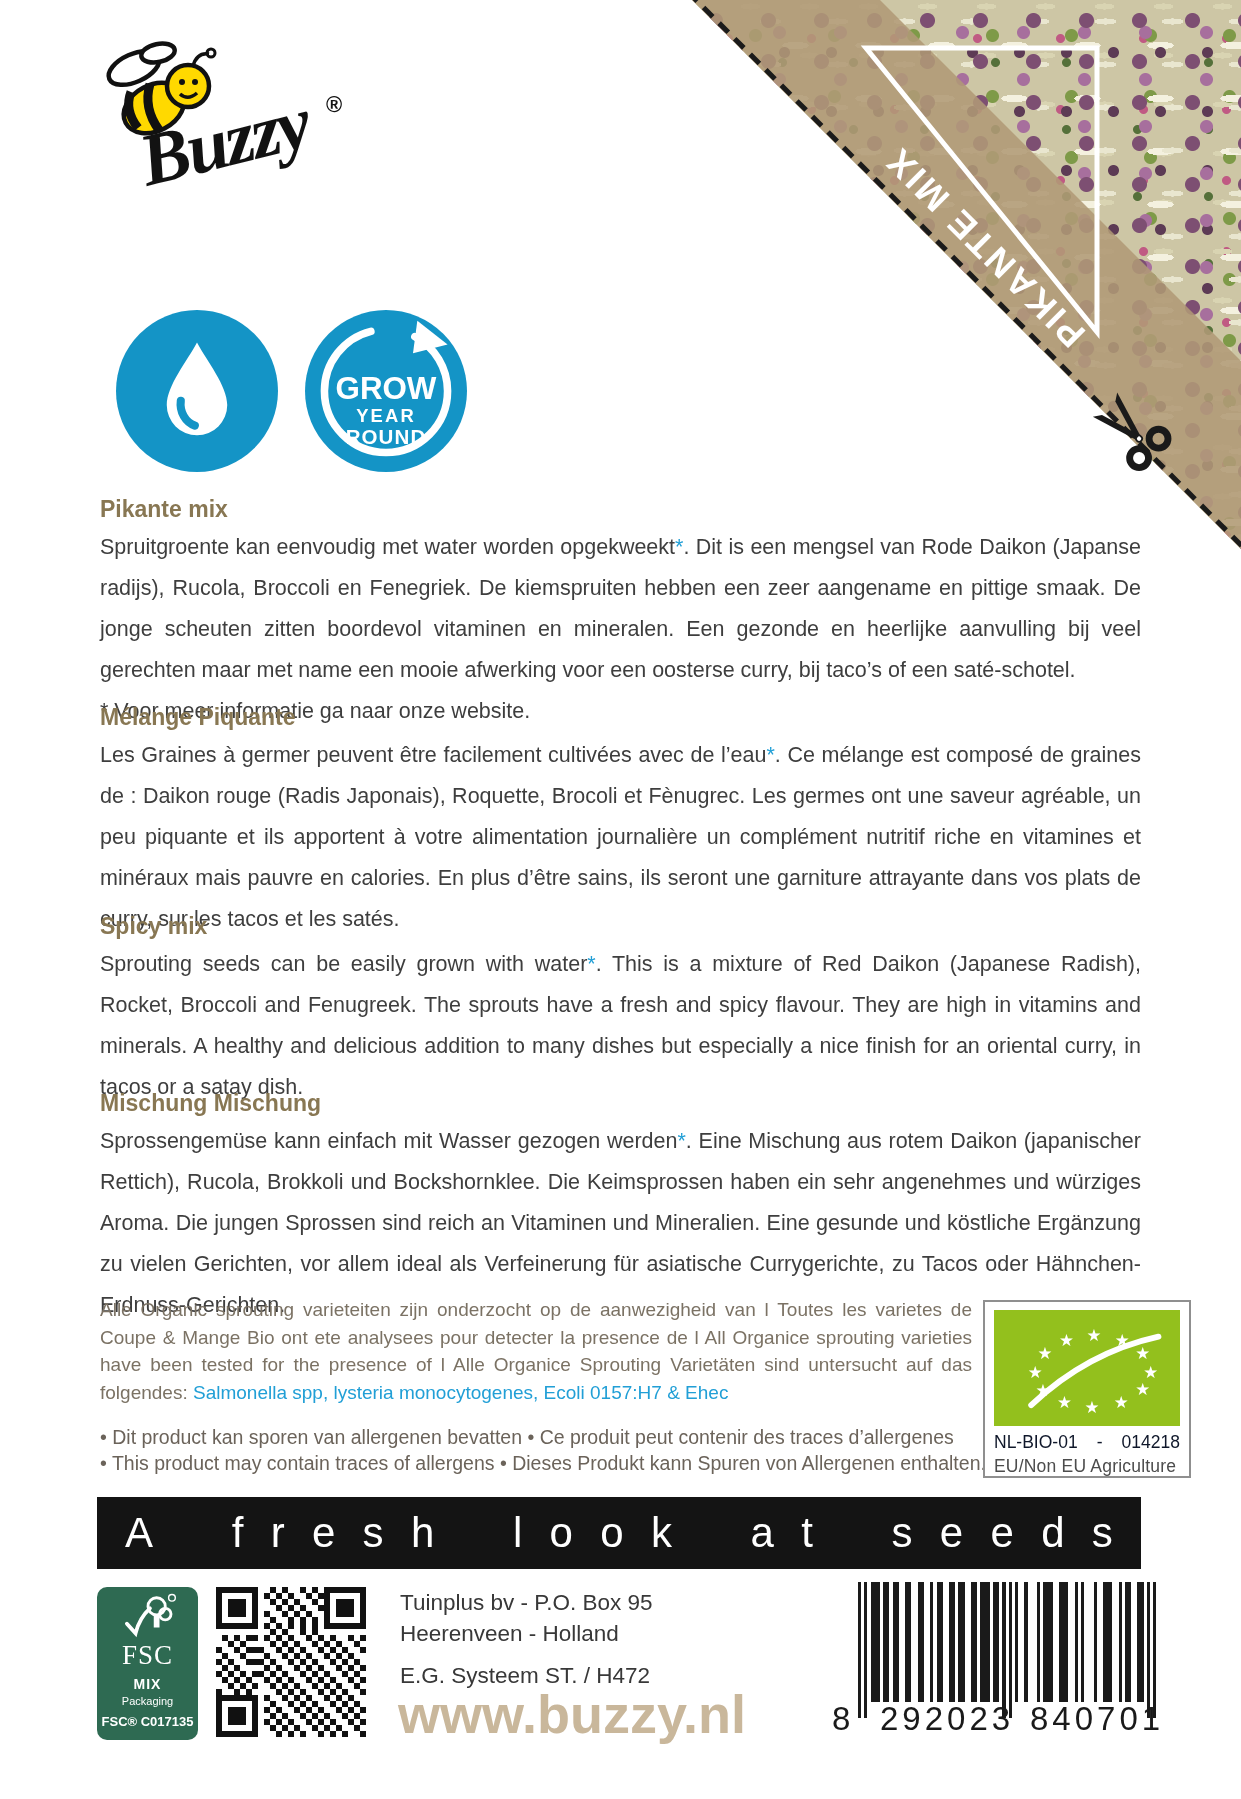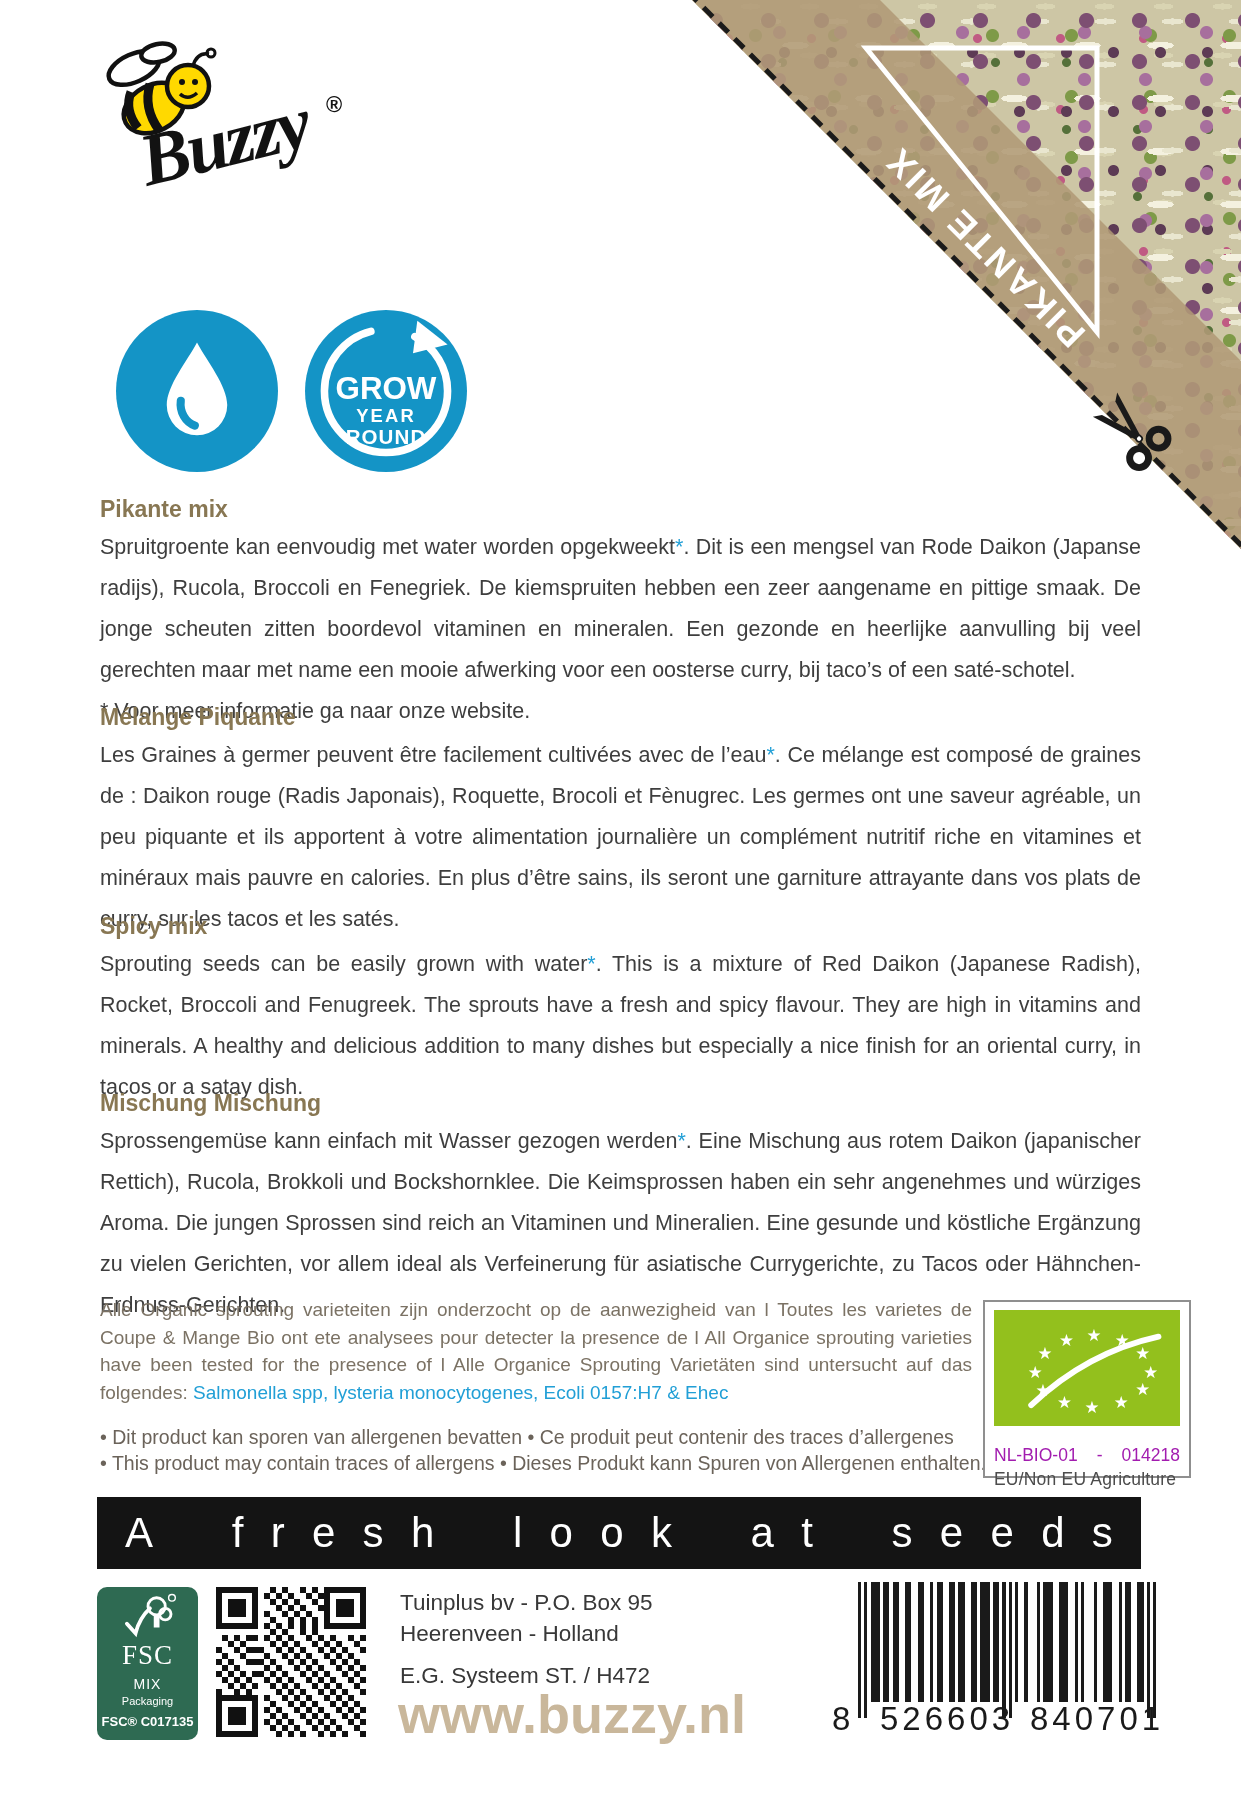--- a/index.html
+++ b/index.html
@@ -55,34 +55,34 @@
   .smallprint{position:absolute;left:100px;top:1296px;width:872px;
     font-size:19px;line-height:27.5px;color:#7b7264;text-align:justify;}
   .smallprint .blue{color:#219fd6;}
   .allergens{position:absolute;left:100px;top:1424px;width:900px;
     font-size:19.5px;line-height:26px;color:#6b635a;white-space:nowrap;}
 
   
   .eu-box{position:absolute;left:983px;top:1300px;width:208px;height:178px;background:#fff;
     border:2px solid #8f8f8f;box-sizing:border-box;padding:8px 9px 4px 9px;}
   .eu-green{width:100%;height:116px;background:#93c01d;position:relative;}
-  .eu-line1{display:flex;justify-content:space-between;font-size:17.5px;color:#a21caf;margin-top:19px;}
+  .eu-line1{display:flex;justify-content:space-between;font-size:17.5px;color:#0f172a;margin-top:6px;}
   .eu-line2{font-size:17.5px;color:#4c4c4c;margin-top:3px;letter-spacing:0.2px;}
 
   
   .banner{position:absolute;left:97px;top:1497px;width:1044px;height:72px;background:#141414;}
   .banner-inner{display:flex;justify-content:space-between;align-items:center;height:100%;
     padding:0 28px;color:#ffffff;font-size:42px;}
   .banner-inner .sp{width:24px;}
 
   
   .fsc{position:absolute;left:97px;top:1587px;width:101px;height:153px;background:#2e6a52;
     border-radius:10px;color:#fff;display:flex;flex-direction:column;align-items:center;box-sizing:border-box;padding-top:6px;}
   .fsc .fsc-word{font-family:"Liberation Serif","DejaVu Serif",serif;font-size:27px;letter-spacing:1px;margin-top:1px;}
-  .fsc .fsc-mix{font-size:14px;font-weight:normal;letter-spacing:1px;margin-top:5px;}
+  .fsc .fsc-mix{font-size:14px;font-weight:bold;letter-spacing:1px;margin-top:5px;}
   .fsc .fsc-pack{font-size:11px;margin-top:3px;}
   .fsc .fsc-cert{font-size:13px;font-weight:bold;margin-top:7px;}
   .qr{position:absolute;left:216px;top:1587px;width:150px;height:150px;background:#fff;}
   .qr div{position:absolute;background:#111;width:6px;height:6px;}
   .addr1{position:absolute;left:400px;top:1590px;font-size:22.5px;color:#383838;}
   .addr2{position:absolute;left:400px;top:1621px;font-size:22.5px;color:#383838;}
   .sysline{position:absolute;left:400px;top:1663px;font-size:22.5px;color:#383838;}
   .website{position:absolute;left:398px;top:1683px;font-size:54px;font-weight:bold;color:#c9b79b;}
   .barcode{position:absolute;left:828px;top:1582px;width:340px;height:156px;}
   .barcode .bar{position:absolute;top:0;background:#1a1a1a;}
@@ -578,17 +578,17 @@
         <div class="bar" style="left: 281.2px; width: 3.14px; height: 120px;"></div>
         <div class="bar" style="left: 290.62px; width: 3.14px; height: 120px;"></div>
         <div class="bar" style="left: 296.9px; width: 3.14px; height: 120px;"></div>
         <div class="bar" style="left: 300.04px; width: 3.14px; height: 120px;"></div>
         <div class="bar" style="left: 309.46px; width: 3.14px; height: 120px;"></div>
         <div class="bar" style="left: 312.6px; width: 3.14px; height: 120px;"></div>
         <div class="bar" style="left: 318.88px; width: 3.14px; height: 136px;"></div>
         <div class="bar" style="left: 325.16px; width: 3.14px; height: 136px;"></div>
       </div>
     <span class="bc-digit" style="left:4px;">8</span>
-    <span class="bc-digit" style="left:52px;">526603</span>
+    <span class="bc-digit" style="left:52px;">292023</span>
     <span class="bc-digit" style="left:202px;">840701</span>
   </div>
 
 </div>
 
 </body></html>

